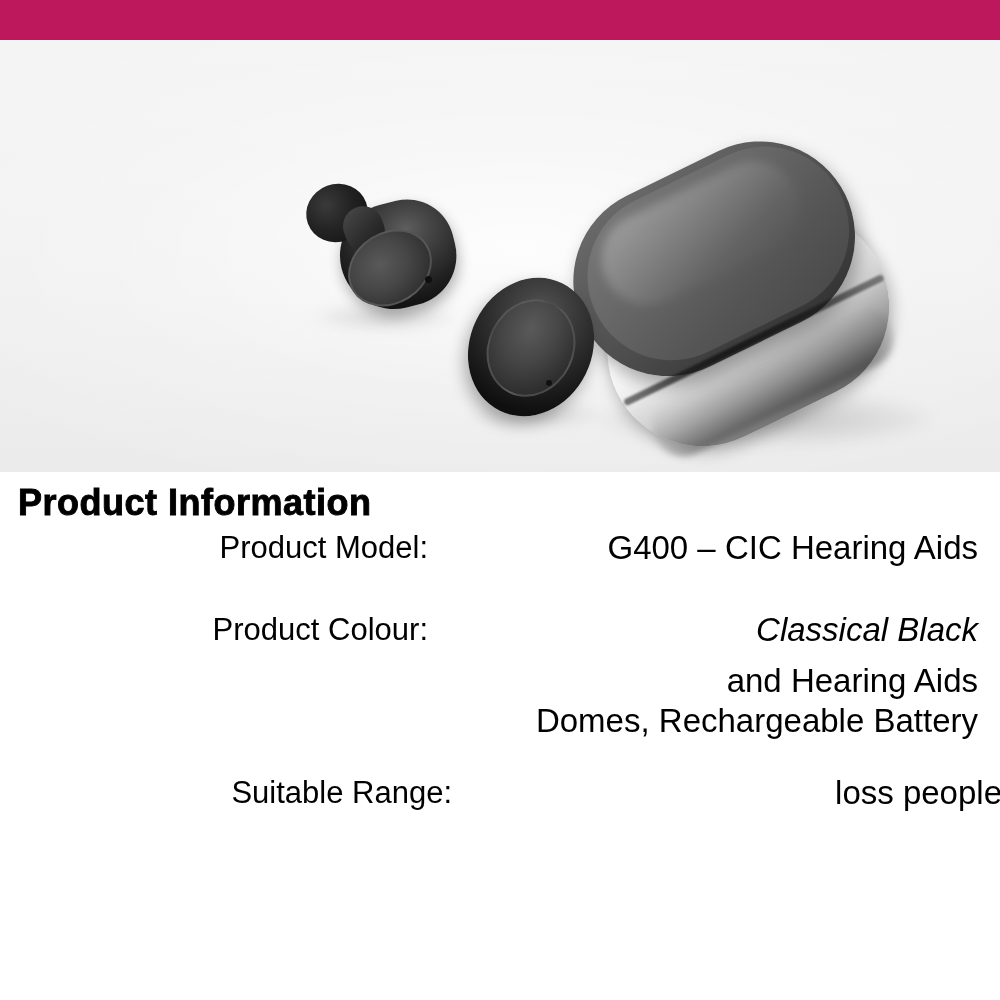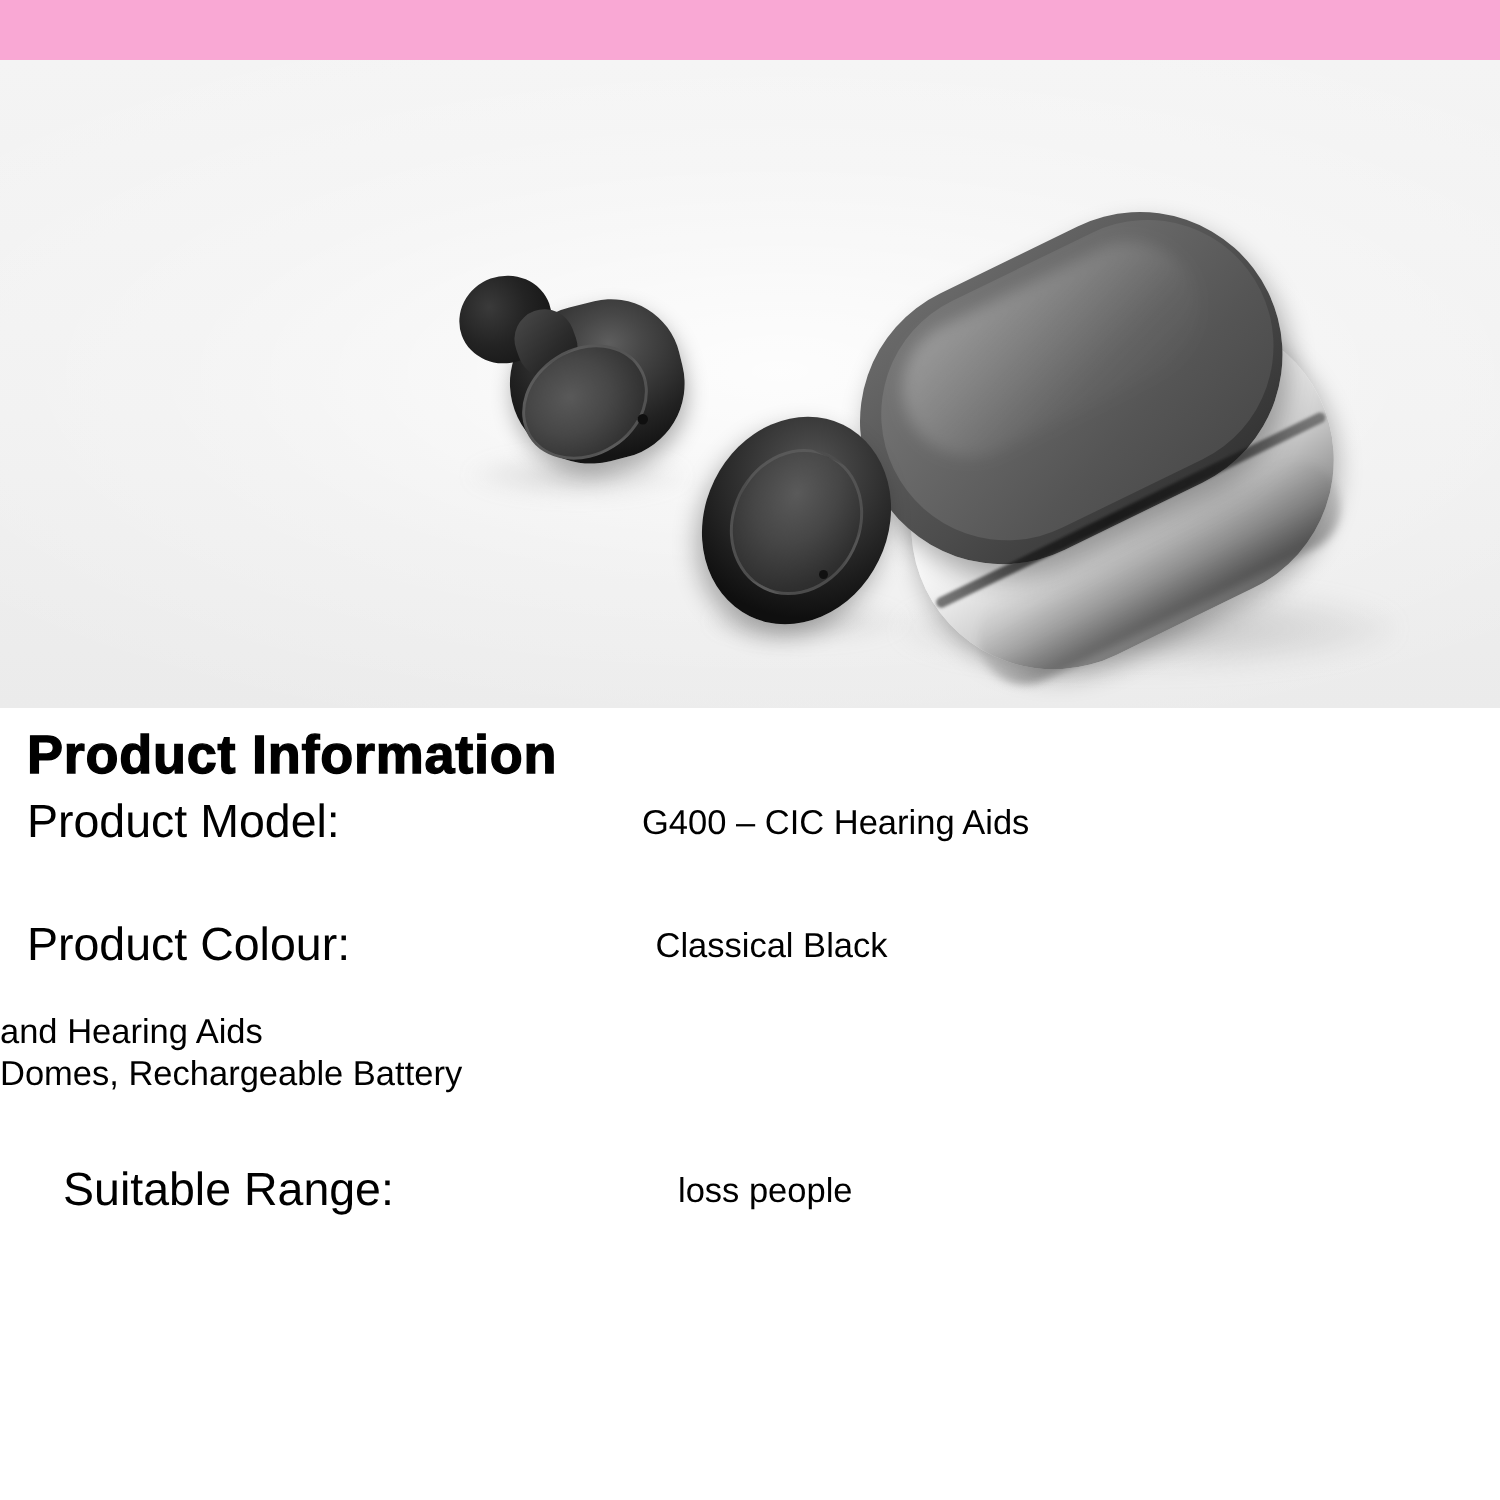--- a/index.html
+++ b/index.html
@@ -2,21 +2,21 @@
 <html><head>
 <meta charset="utf-8">
 <style>
   html,body{margin:0;padding:0;}
   body{
     width:1000px;height:1000px;
     background:#ffffff;
     font-family:"Liberation Sans", sans-serif;
     overflow:hidden;
   }
-  .page{position:relative;width:1000px;height:772px;background:#f9a8d4;}
+  .page{position:relative;width:1000px;height:772px;background:#be185d;text-align:right;}
 
   
   .photo{
     position:absolute;left:0;top:40px;width:1000px;height:432px;
     background:#f2f2f2;
     overflow:hidden;
   }
   .photo-vignette{
     position:absolute;inset:0;
     background:
@@ -170,26 +170,26 @@
   }
   .spec-label{
     width:428px;
     padding-left:18px;
     box-sizing:border-box;
     font-size:31px;color:#000000;line-height:1.12;
     white-space:nowrap;
   }
   .spec-value{
     flex:1;
-    font-size:23px;color:#000000;line-height:1.22;
+    font-size:33px;color:#000000;line-height:1.22;
     padding-right:22px;
   }
   .row-model{height:46px;}
   .row-colour{height:50px;margin-top:34px;}
-  .row-colour .spec-value{padding-left:9px;}
+  .row-colour .spec-value{padding-left:9px;font-style:italic;}
   .row-structure{height:92px;}
   .row-range{height:92px;margin-left:24px;}
   .v-line{display:block;}
 </style>
 </head>
 <body>
 
 <div class="page">
 
   <div class="photo">

